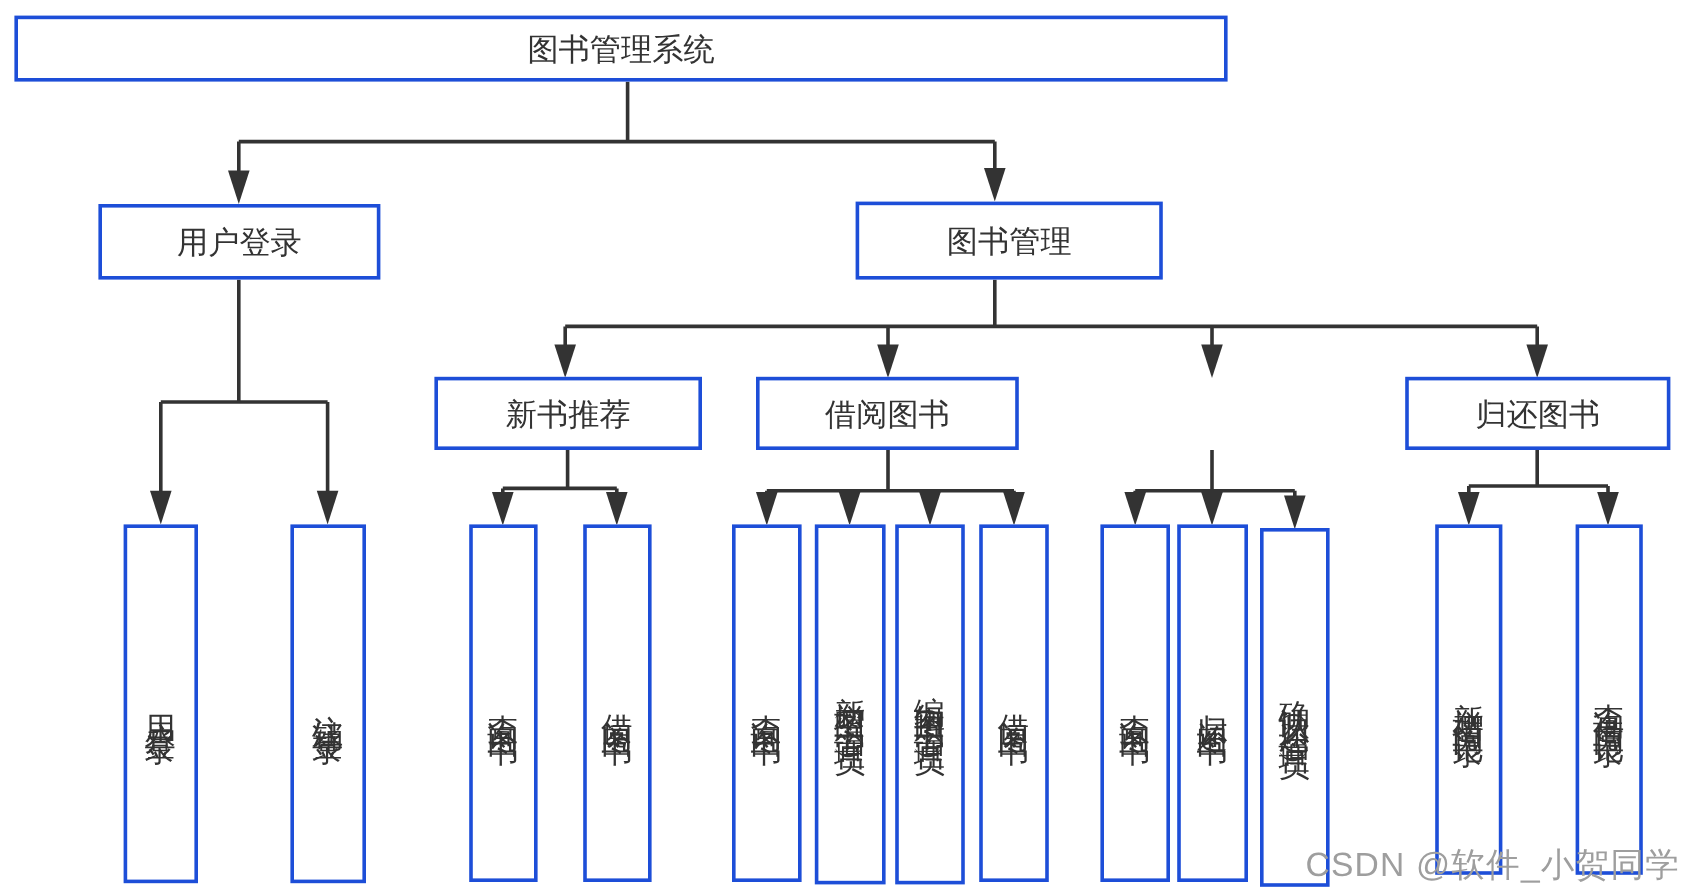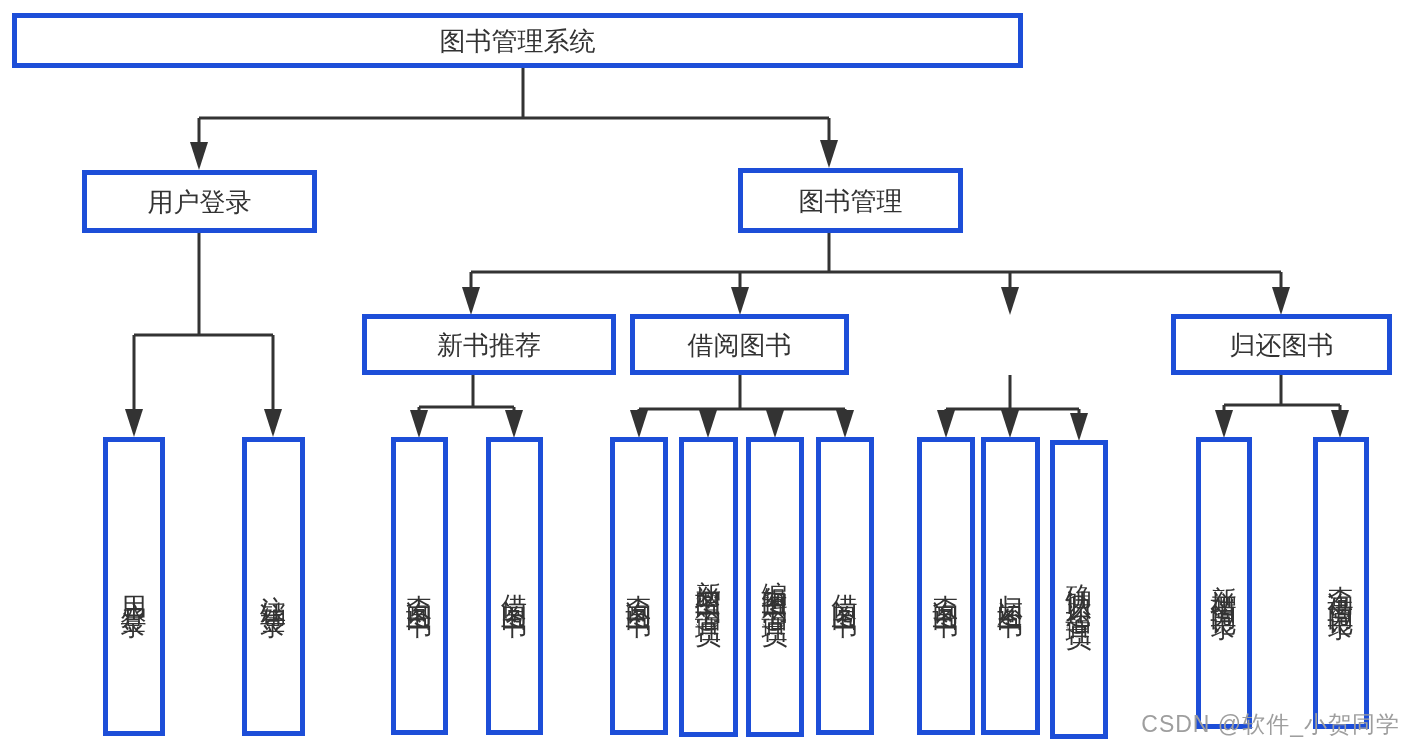--- a/index.html
+++ b/index.html
@@ -7,38 +7,38 @@
     position:relative;
     width:1405px;height:747px;
     background:#ffffff;
     font-family:"Liberation Sans","DejaVu Sans",sans-serif;
     overflow:hidden;
   }
   .wires{position:absolute;left:0;top:0;width:1405px;height:747px;}
   .node{
     position:absolute;
     box-sizing:border-box;
-    border:5px solid #1d4ed8;
+    border:3px solid #1d4ed8;
     background:#ffffff;
     display:flex;align-items:center;justify-content:center;
     color:#333333;
     font-size:26px;
     line-height:1;
     white-space:nowrap;
   }
   .node.v span{
     writing-mode:vertical-rl;
     text-orientation:mixed;
     letter-spacing:6px;
     white-space:nowrap;
   }
   .watermark{
     position:absolute;
     right:5px;bottom:7px;
-    font-size:23px;
+    font-size:28px;
     color:#9e9e9e;
     letter-spacing:1px;
     z-index:5;
   }
 </style>
 </head>
 <body>
 
 <div class="stage">
 
@@ -105,25 +105,25 @@
     </g>
   </svg>
 
   <div class="node" style="left:12px;top:13px;width:1011px;height:55px">
     <span>图书管理系统</span>
   </div>
 
   <div class="node" style="left:82px;top:170px;width:235px;height:63px">
     <span>用户登录</span>
   </div>
-  <div class="node" style="left:738px;top:168px;width:225px;height:65px">
+  <div class="node" style="left:713px;top:168px;width:256px;height:65px">
     <span>图书管理</span>
   </div>
 
-  <div class="node" style="left:362px;top:314px;width:254px;height:61px">
+  <div class="node" style="left:362px;top:314px;width:223px;height:61px">
     <span>新书推荐</span>
   </div>
   <div class="node" style="left:630px;top:314px;width:219px;height:61px">
     <span>借阅图书</span>
   </div>
   <div class="node" style="left:1171px;top:314px;width:221px;height:61px">
     <span>归还图书</span>
   </div>
 
   <div class="node v" style="left:103px;top:437px;width:62px;height:299px">

